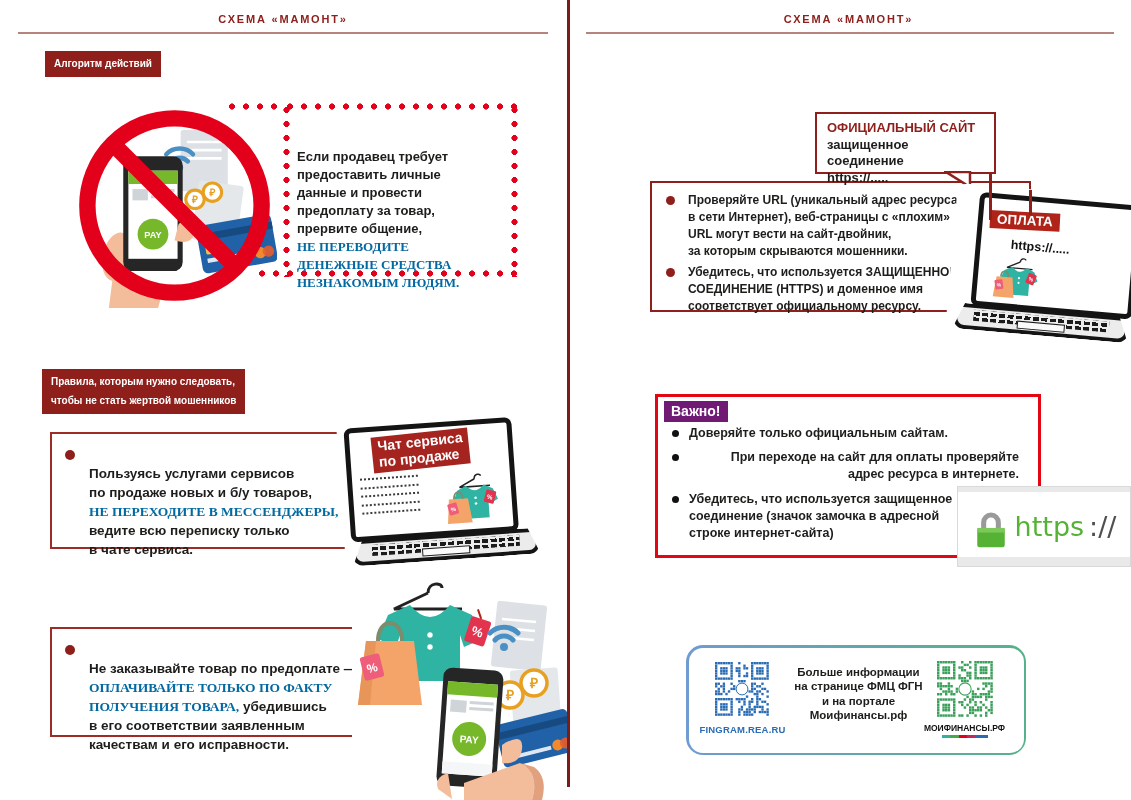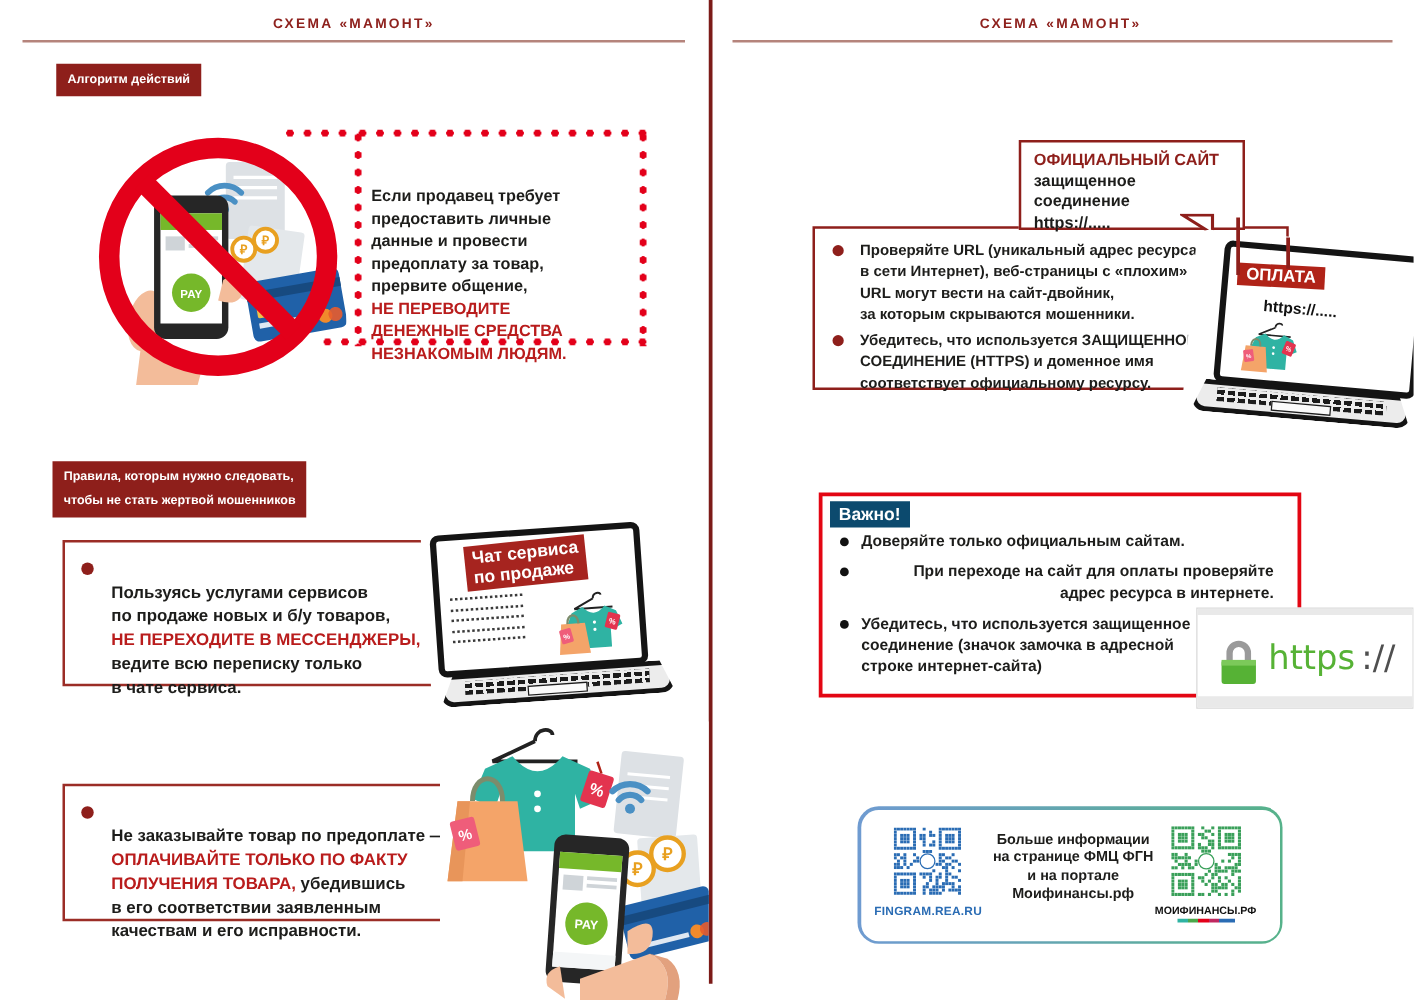--- a/index.html
+++ b/index.html
@@ -30,21 +30,21 @@
       background-position:0 0,0 100%,0 0,100% 0;
       background-size:14px 7px,14px 7px,7px 14px,7px 14px;
       background-repeat:repeat-x,repeat-x,repeat-y,repeat-y;}
   .dotstrip{background-image:radial-gradient(circle 3.1px at center,#e3001a 97%,transparent);
       background-size:14px 7px;background-repeat:repeat-x;}
   .dotted-box{left:283px;top:103px;width:235px;height:174px;z-index:1;}
   .strip-top{left:225px;top:103px;width:58px;height:7px;z-index:3;}
   .strip-bottom{left:255px;top:270px;width:28px;height:7px;z-index:21;}
 
   .warning-text{left:297px;top:130px;width:210px;font-size:13px;font-weight:bold;line-height:18px;z-index:2;}
-  .red-accent{color:#b91c1c;}
+  .red-accent{color:#0369a1;font-family:Liberation Serif, serif;}
 
   
   .rule-box{border:2px solid #9b2d26;background:#fff;z-index:1;}
   .box1{left:50px;top:432px;width:462px;height:113px;}
   .box2{left:50px;top:627px;width:462px;height:106px;}
   .dot-darkred{width:10px;height:10px;border-radius:50%;background:#8e1f1b;position:absolute;left:13px;top:16px;}
   .rule-text{position:absolute;left:37px;top:11px;width:300px;font-size:13.5px;font-weight:bold;line-height:19px;}
 
   
   .laptop{z-index:20;width:190px;}
@@ -66,36 +66,36 @@
                line-height:15.5px;padding:2px 6px 3px;transform:rotate(-2deg);white-space:pre-line;}
   .dot-lines{position:absolute;left:8px;top:46px;}
   .dot-lines div{width:58px;border-bottom:2px dotted #3a3a3a;margin-bottom:6.5px;}
   .shirtbag-sm{position:absolute;right:4px;bottom:3px;}
   .banner-pay{position:absolute;left:7px;top:11px;background:#b02318;color:#fff;font-weight:bold;font-size:13.5px;
               padding:1px 7px 2px;box-shadow:0 0 0 2px #fff;transform:rotate(-2deg);z-index:2;}
   .url-line{position:absolute;left:30px;top:38px;font-size:12.5px;font-weight:bold;color:#111;}
   .shirtbag-sm2{position:absolute;left:14px;top:54px;}
 
   
-  .callout{left:815px;top:112px;width:181px;height:72px;background:#fff;border:2.5px solid #8e1f1b;
+  .callout{left:815px;top:112px;width:181px;height:62px;background:#fff;border:2.5px solid #8e1f1b;
            padding:6px 10px;box-sizing:border-box;z-index:4;font-size:13px;font-weight:bold;line-height:16.5px;}
   .callout-title{color:#8e1f1b;}
   .callout-tail{left:944px;top:171px;z-index:5;}
   .leader-line{width:2.5px;background:#8e1f1b;z-index:30;}
   .line1{left:989px;top:174px;height:46px;}
   .line2{left:1029px;top:190px;height:25px;}
 
   
   .url-box{left:650px;top:181px;width:381px;height:131px;border:2.5px solid #8e1f1b;background:#fff;box-sizing:border-box;z-index:1;}
   .url-bullet{position:absolute;left:36px;width:300px;font-size:12px;font-weight:bold;line-height:17px;}
   .url-dot{position:absolute;left:14px;width:9px;height:9px;border-radius:50%;background:#8e1f1b;}
 
   
   .vajno-box{left:655px;top:394px;width:386px;height:164px;border:3px solid #e30613;background:#fff;box-sizing:border-box;z-index:1;}
-  .vajno-label{position:absolute;left:6px;top:4px;background:#0c4a6e;color:#fff;font-size:14px;font-weight:bold;padding:2px 7px 3px;}
+  .vajno-label{position:absolute;left:6px;top:4px;background:#701a75;color:#fff;font-size:14px;font-weight:bold;padding:2px 7px 3px;}
   .v-bullet{position:absolute;left:31px;width:330px;font-size:12.5px;font-weight:bold;line-height:17px;}
   .v-dot{position:absolute;left:14px;width:7px;height:7px;border-radius:50%;background:#111;}
 
   
   .lock-badge{left:957px;top:486px;width:174px;height:81px;background:#fff;border:1px solid #d9d9d9;
               box-sizing:border-box;z-index:25;display:flex;align-items:center;justify-content:center;gap:5px;text-align:center;}
   .lock-badge::before{content:"";position:absolute;top:0;left:0;right:0;height:5px;background:#e9e9e9;}
   .lock-badge::after{content:"";position:absolute;bottom:0;left:0;right:0;height:9px;background:#e9e9e9;}
   .https-green{font-size:27px;color:#56b235;font-family:"DejaVu Sans",sans-serif;}
   .https-gray{font-size:27px;color:#4f4f4f;font-family:"DejaVu Sans",sans-serif;}

